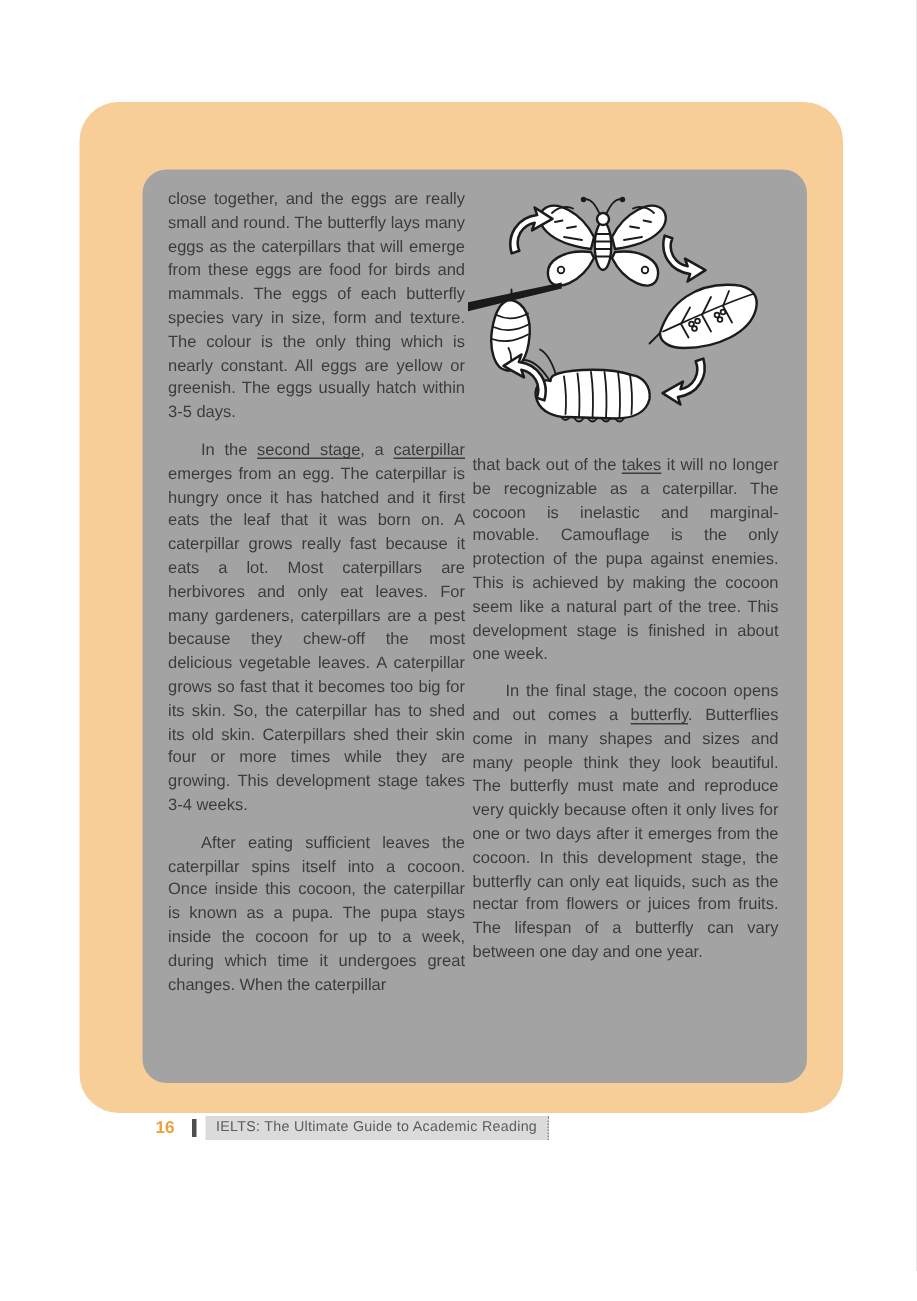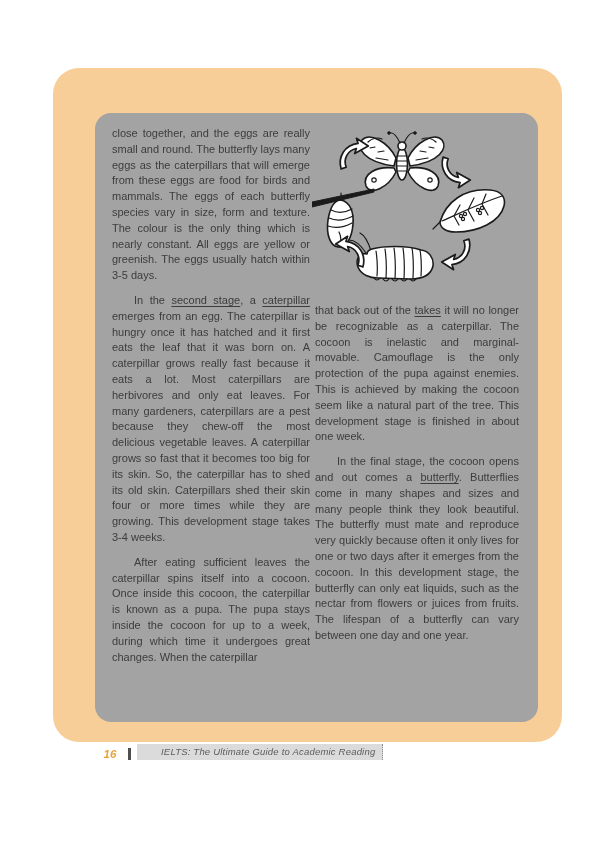--- a/index.html
+++ b/index.html
@@ -19,24 +19,24 @@
   .para.indent{text-indent:22px;}
   .u{text-decoration:underline;text-underline-offset:2px;}
 
   .illustration{width:210px;height:178px;margin:-6px 0 5px -3px;}
   .illustration svg{width:100%;height:100%;}
   .ink{stroke:#1b1b1b;fill:#ffffff;stroke-width:1.6;stroke-linecap:round;stroke-linejoin:round;}
   .ink-line{stroke:#1b1b1b;fill:none;stroke-width:1.2;stroke-linecap:round;stroke-linejoin:round;}
   .ink-fill{stroke:#1b1b1b;fill:#1b1b1b;stroke-width:1;}
   .arrow{stroke:#1b1b1b;fill:#ffffff;stroke-width:2;stroke-linejoin:round;}
 
-  .footer{position:absolute;left:100px;top:744px;height:16px;display:flex;align-items:flex-end;font-style:italic;}
+  .footer{position:absolute;left:100px;top:744px;height:16px;display:flex;align-items:center;}
   .footer-num{color:#E8A23C;font-weight:bold;font-size:11.5px;width:20px;text-align:center;}
   .footer-bar{width:3px;height:12px;background:#4F4F4F;margin:0 6px 0 8px;}
-  .footer-strip{background:#DBDBDB;color:#5C5C5C;font-size:9.5px;padding:2px 7px 3px 24px;
+  .footer-strip{background:#DBDBDB;color:#5C5C5C;font-size:9.5px;padding:2px 7px 3px 7px;
     border-right:1px dotted #8a8a8a;letter-spacing:0.2px;}
 </style>
 </head>
 <body>
 
 <div class="page-border"></div>
 
 <div class="content-card">
 
   <div class="col col-left">

